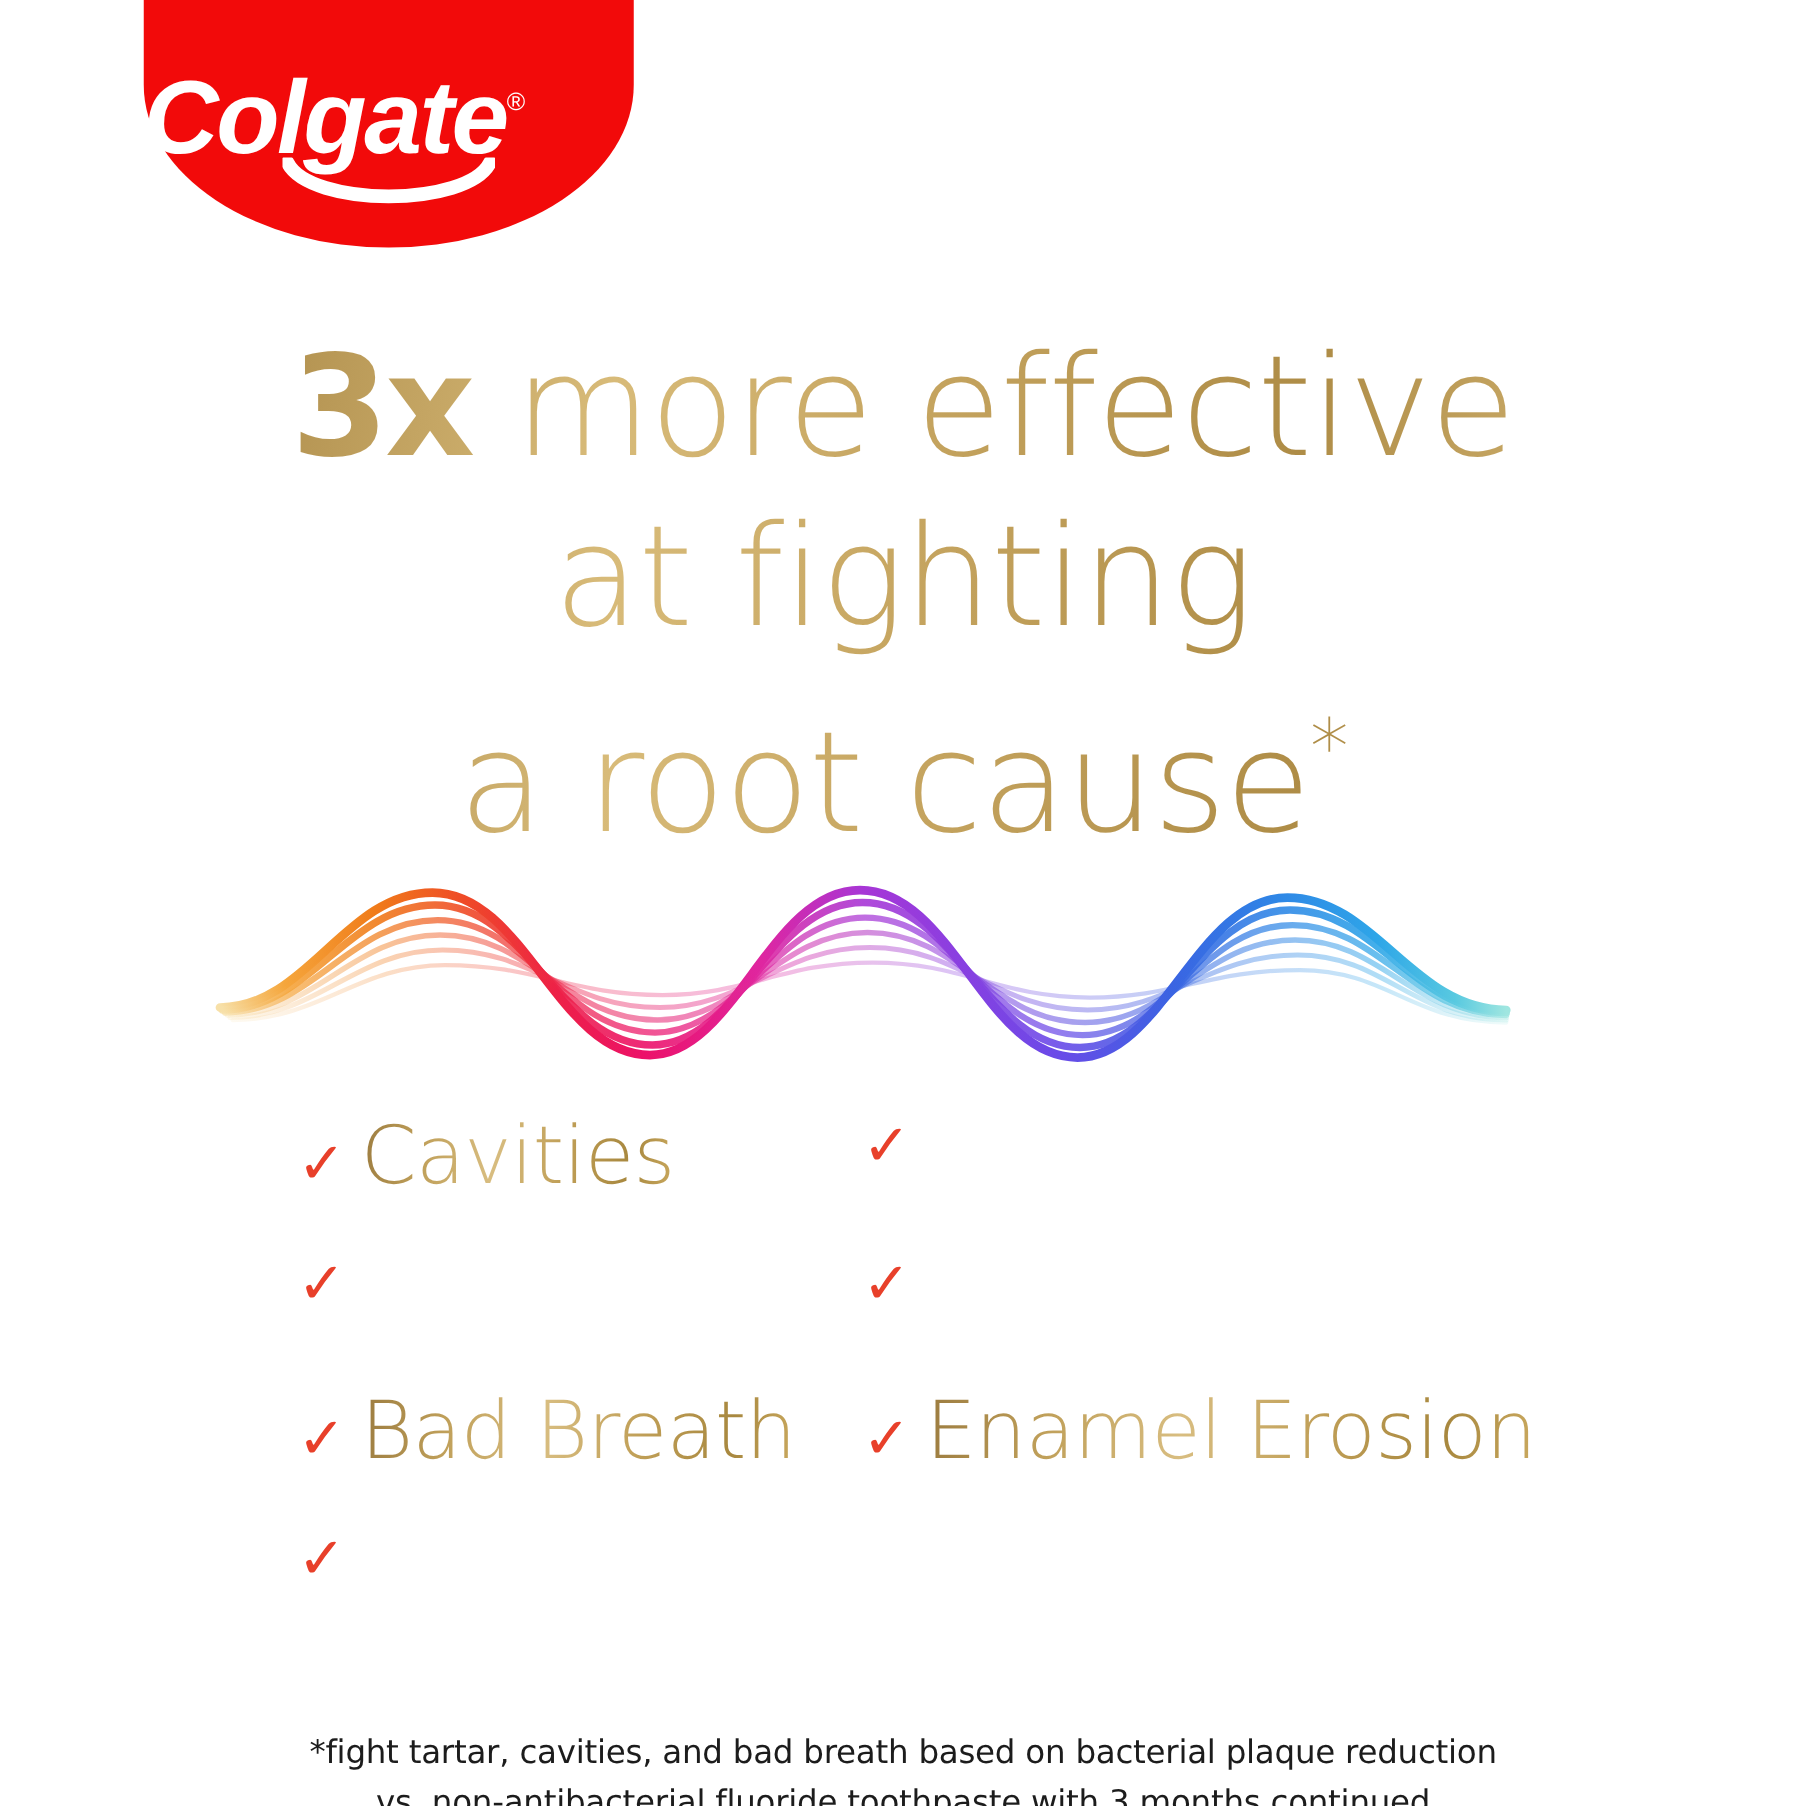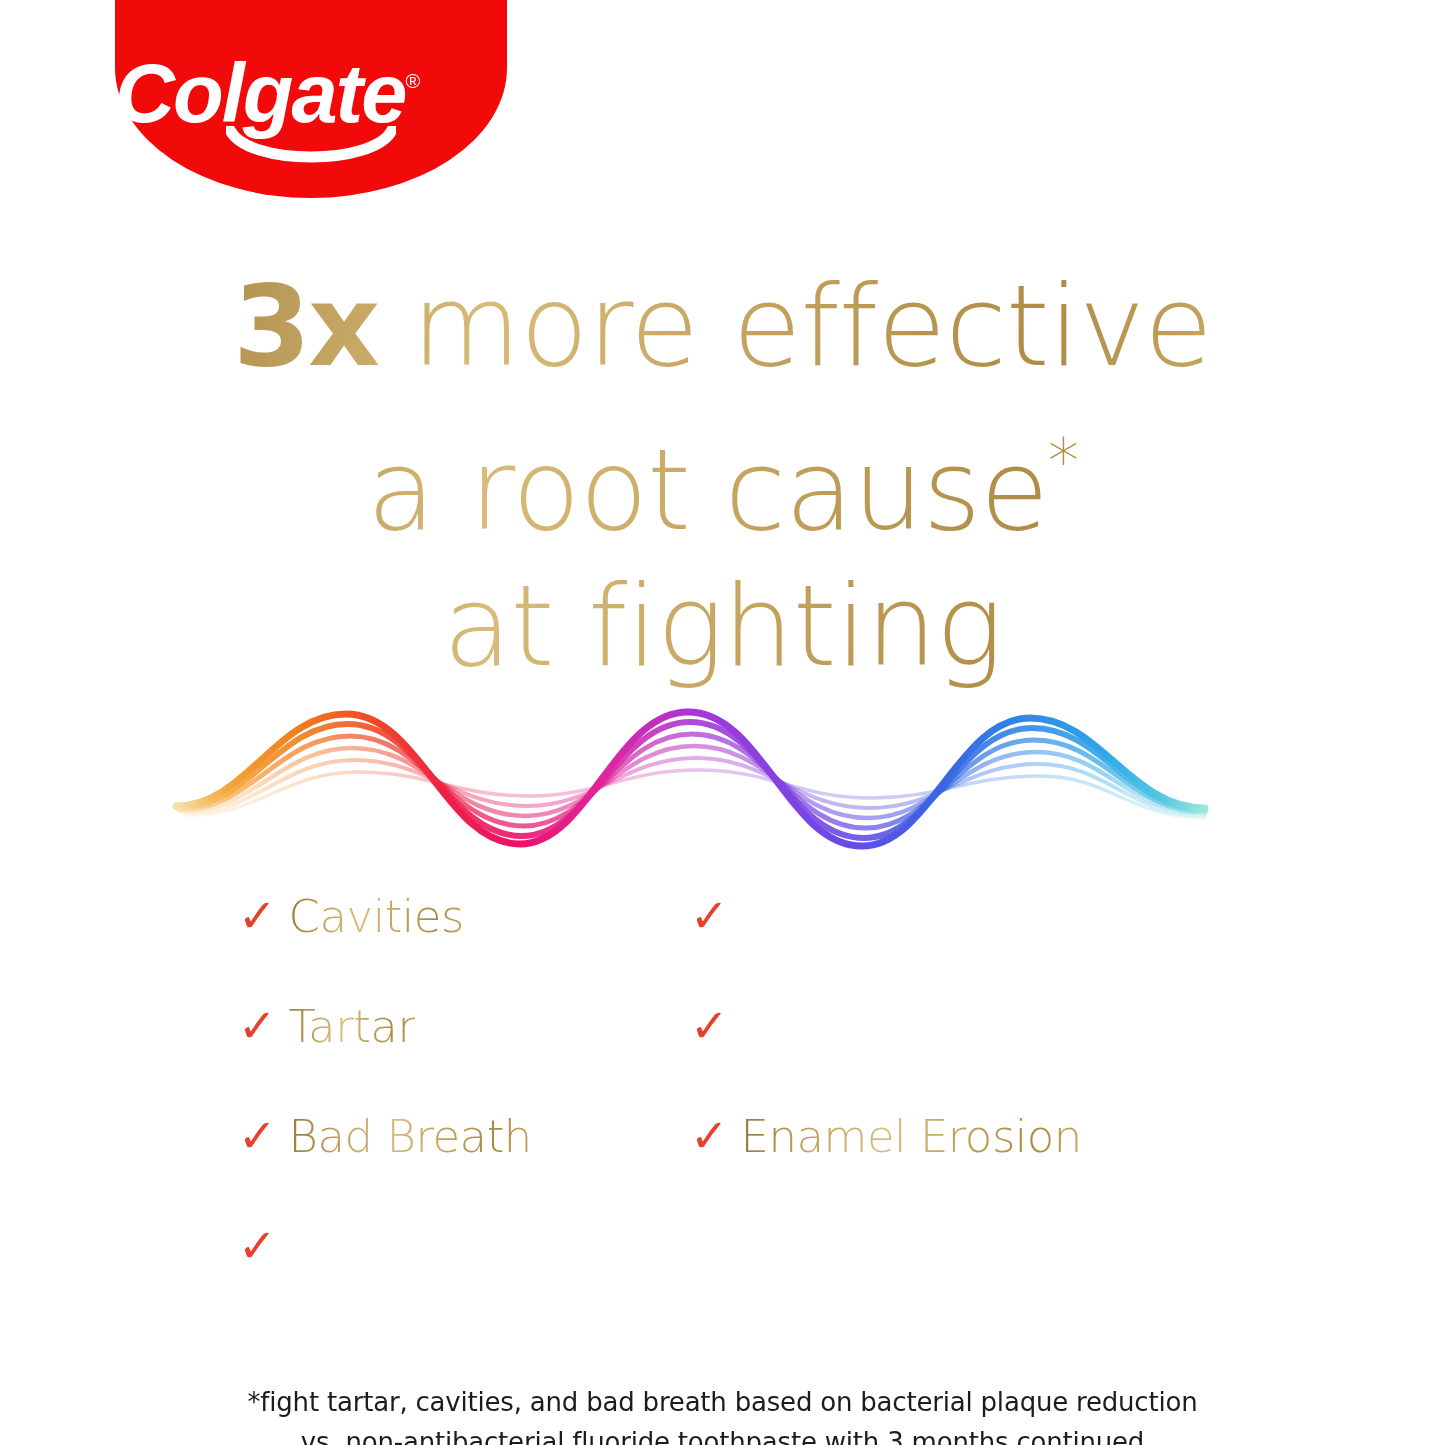--- a/index.html
+++ b/index.html
@@ -133,21 +133,21 @@
   .check {
     font-family: "DejaVu Sans", sans-serif;
     font-size: 46px;
     line-height: 1;
     color: #e8402a;
     flex: none;
   }
   .benefit-label {
     font-family: "DejaVu Sans", sans-serif;
     font-weight: 300;
-    font-size: 45px;
+    font-size: 64px;
     line-height: 1;
     letter-spacing: -0.5px;
     white-space: nowrap;
     background: linear-gradient(95deg,#9b7b3f 0%,#c0a05a 20%,#d8bd80 42%,#bf9e56 65%,#a8883f 85%,#caa95f 100%);
     -webkit-background-clip: text;
     background-clip: text;
     color: transparent;
     -webkit-text-fill-color: transparent;
   }
 
@@ -175,22 +175,22 @@
   <div class="logo-wrap">
     <div class="logo-shape"></div>
     <div class="logo-text"><span>Colgate</span><span class="logo-reg">®</span></div>
     <svg class="logo-smile" viewBox="0 0 170 46">
       <path d="M4,4 C22,40 148,40 166,4" fill="none" stroke="#ffffff" stroke-width="11" stroke-linecap="round"></path>
     </svg>
   </div>
 
   <div class="headline">
     <span class="hl-line"><span class="hl-strong">3x</span><span> more effective</span></span>
+    <span class="hl-line">at fighting</span>
     <span class="hl-line"><span>a root cause</span><span class="hl-star">*</span></span>
-    <span class="hl-line">at fighting</span>
   </div>
 
   <svg class="wave" viewBox="0 0 1045 165" preserveAspectRatio="none">
     <defs>
       <linearGradient id="waveGrad" x1="0" y1="0" x2="1" y2="0">
         <stop offset="0.00" stop-color="#f7e0a8"></stop>
         <stop offset="0.05" stop-color="#f5a63c"></stop>
         <stop offset="0.12" stop-color="#f07c1a"></stop>
         <stop offset="0.19" stop-color="#ef4a27"></stop>
         <stop offset="0.26" stop-color="#ed2147"></stop>
@@ -236,21 +236,20 @@
         <span class="benefit-label">Cavities</span>
       </div>
       <div class="benefit-col right">
         <span class="check">✓</span>
       </div>
     </div>
 
     <div class="benefit-row">
       <div class="benefit-col left">
         <span class="check">✓</span>
-        <span class="benefit-label">Tartar</span>
       </div>
       <div class="benefit-col right">
         <span class="check">✓</span>
       </div>
     </div>
 
     <div class="benefit-row">
       <div class="benefit-col left">
         <span class="check">✓</span>
         <span class="benefit-label">Bad Breath</span>

